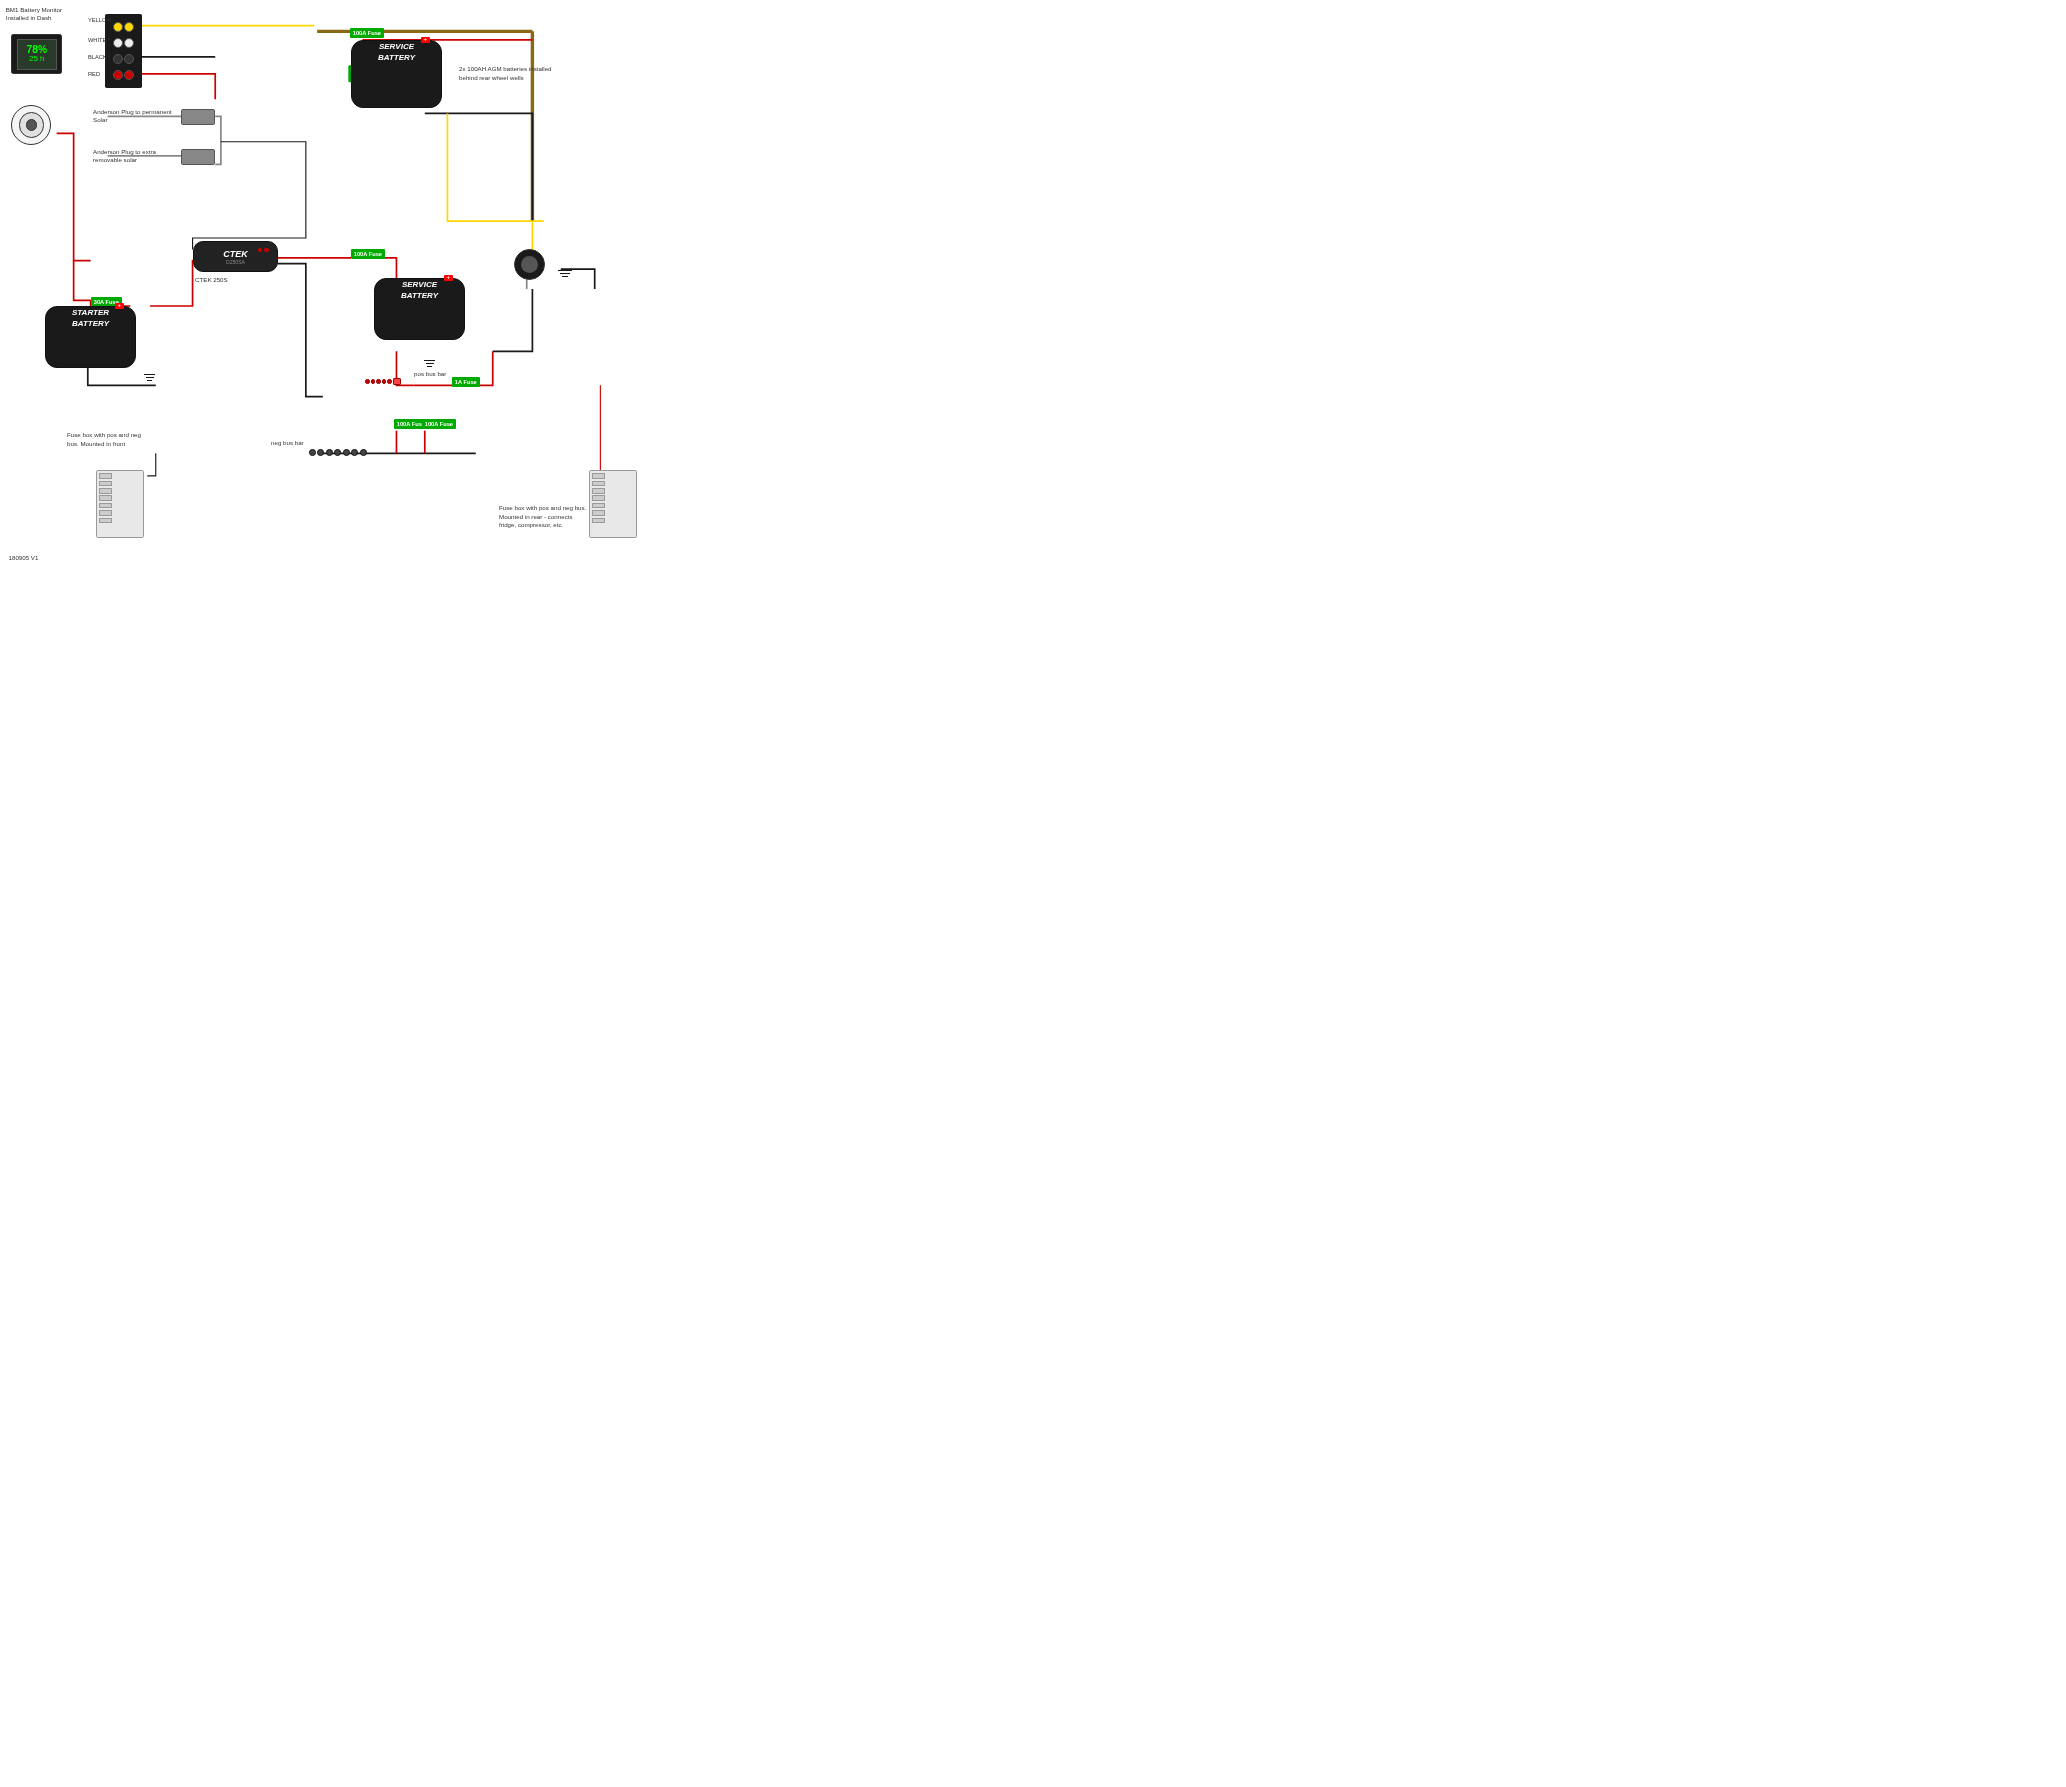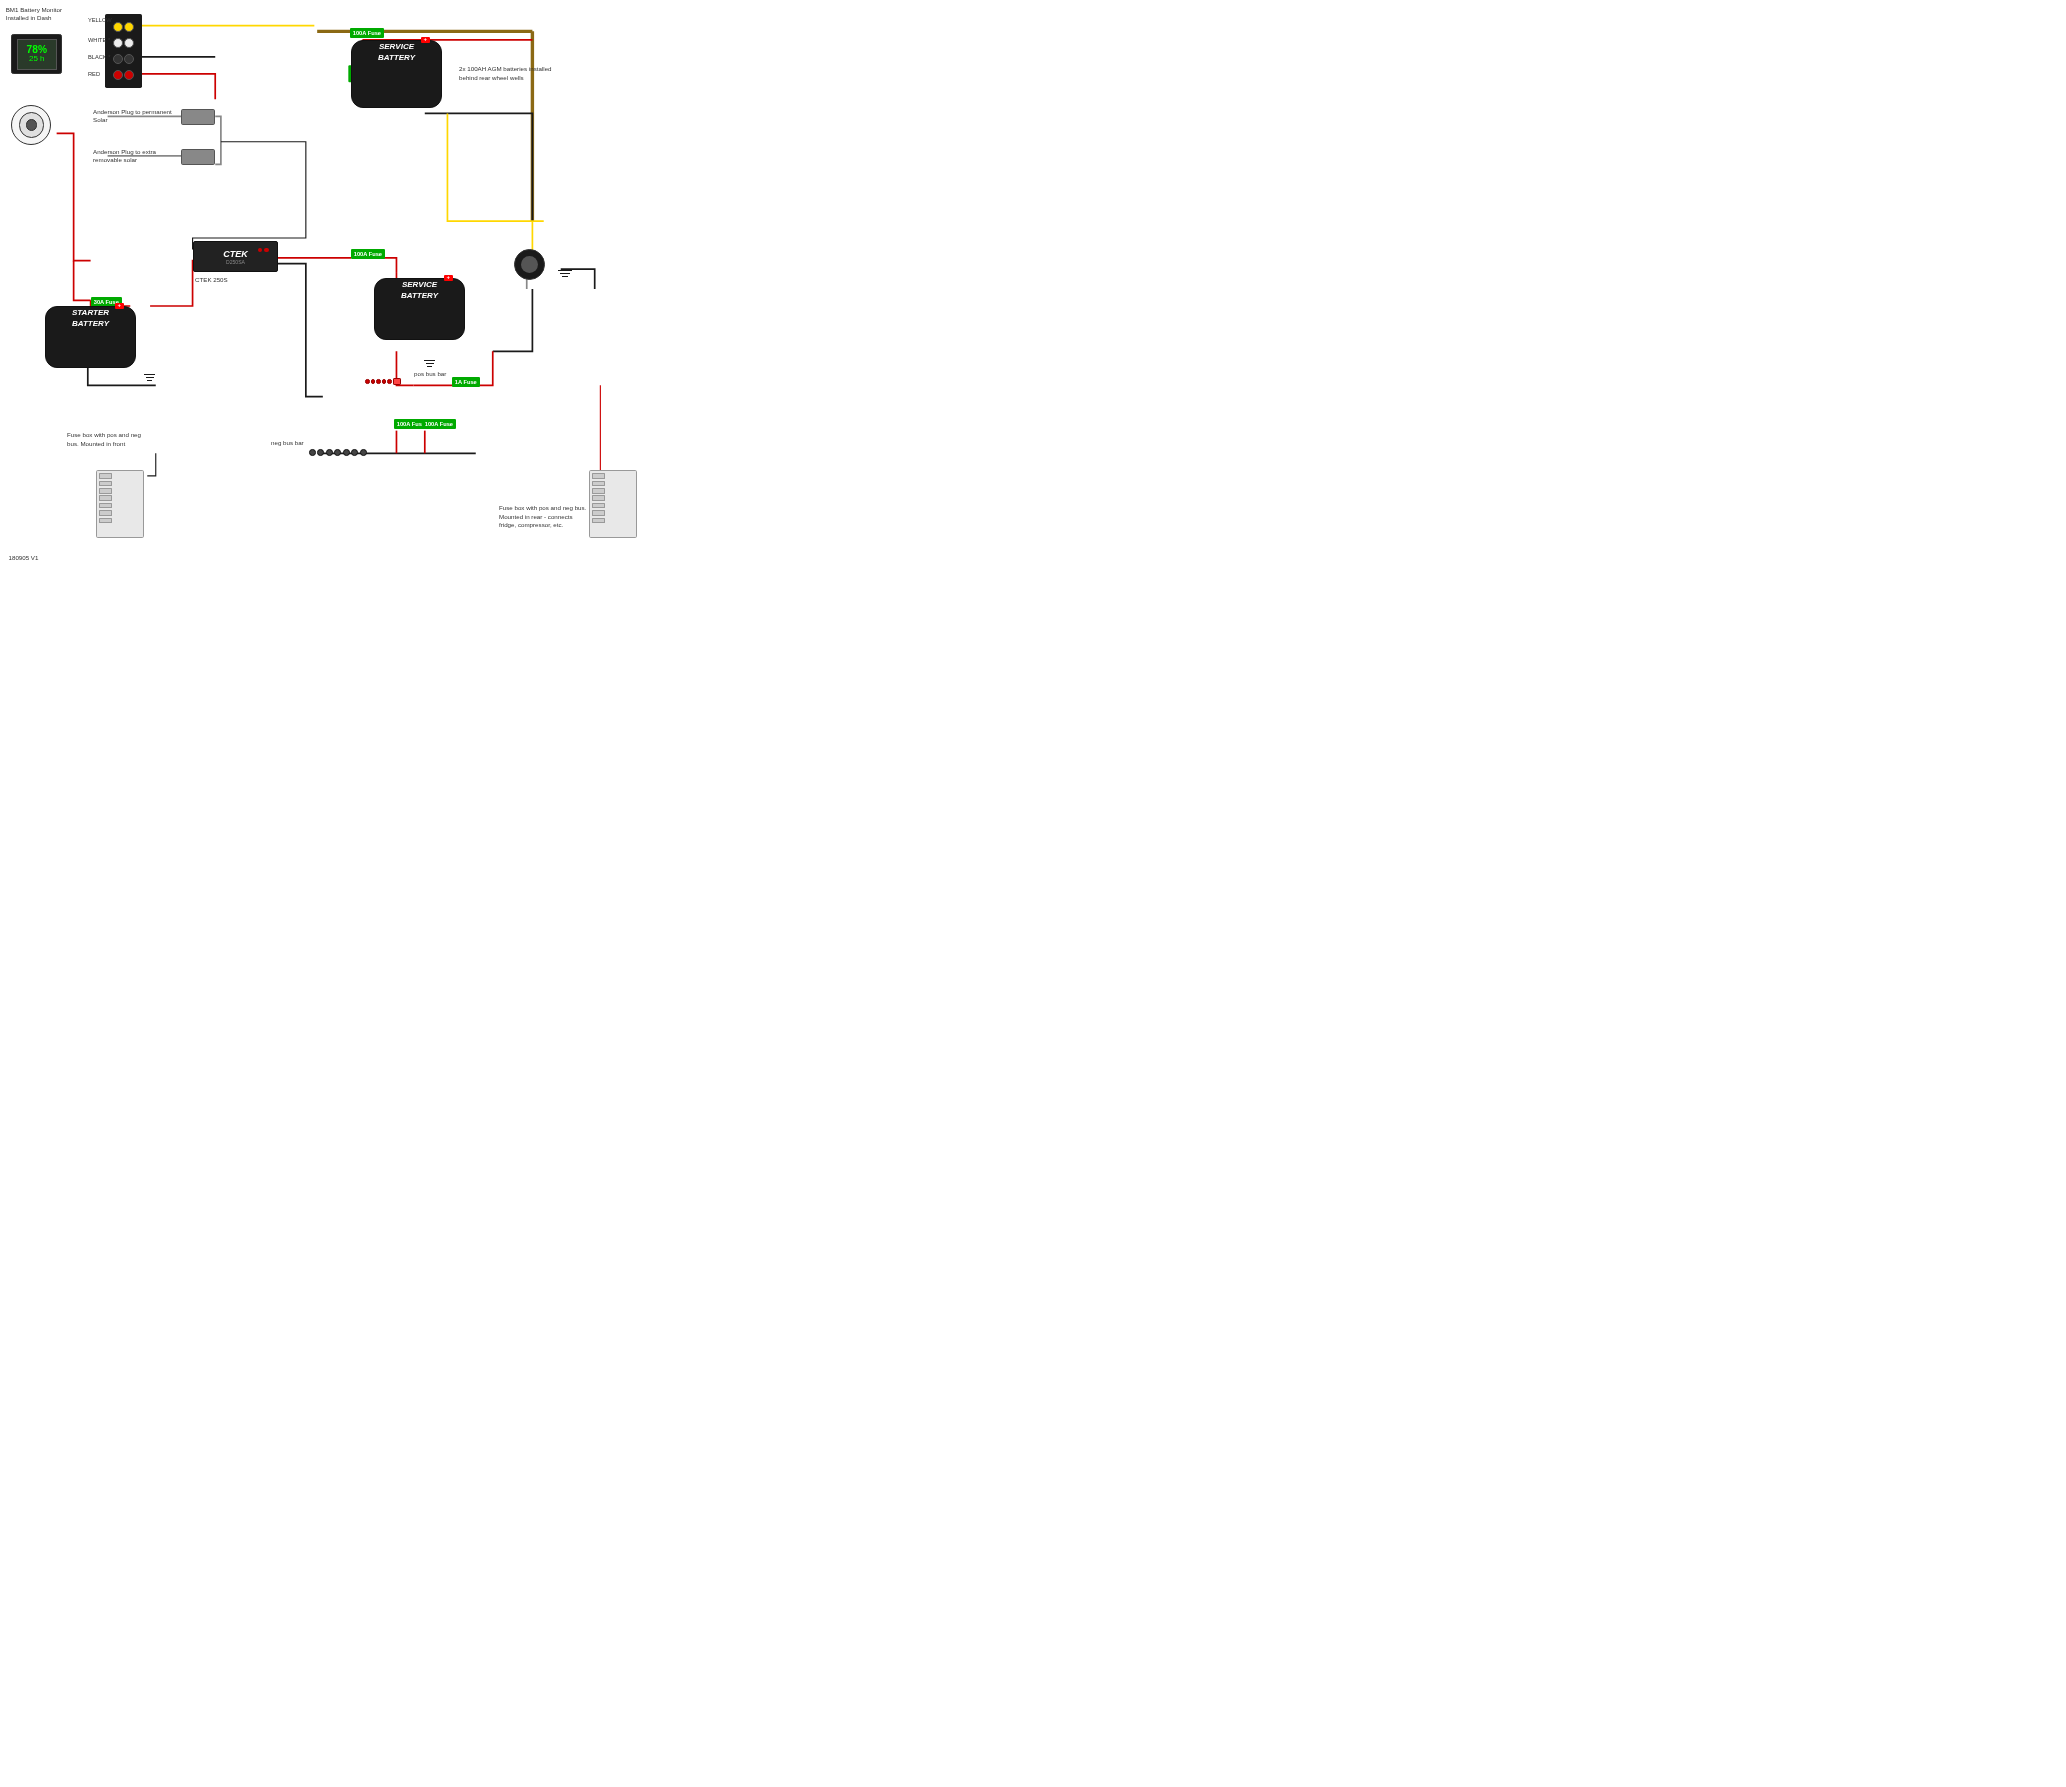--- a/index.html
+++ b/index.html
@@ -177,21 +177,21 @@
     }
 
     
     .ctek-device {
       position: absolute;
       left: 193px;
       top: 241px;
       width: 85px;
       height: 31px;
       background: #222;
-      border-radius: 2px;
+      border-radius: 10px;
       border: 1.1px solid #111;
       display: flex;
       align-items: center;
       justify-content: center;
     }
     .ctek-label-device {
       color: white;
       font-size: 9px;
       font-weight: bold;
       font-style: italic;

